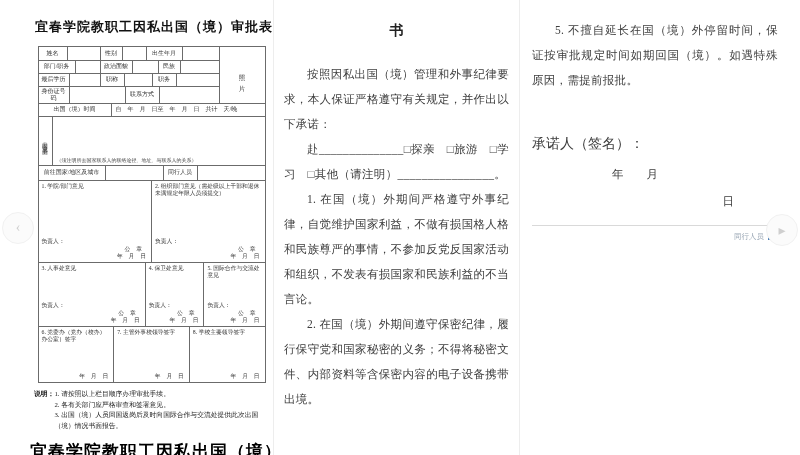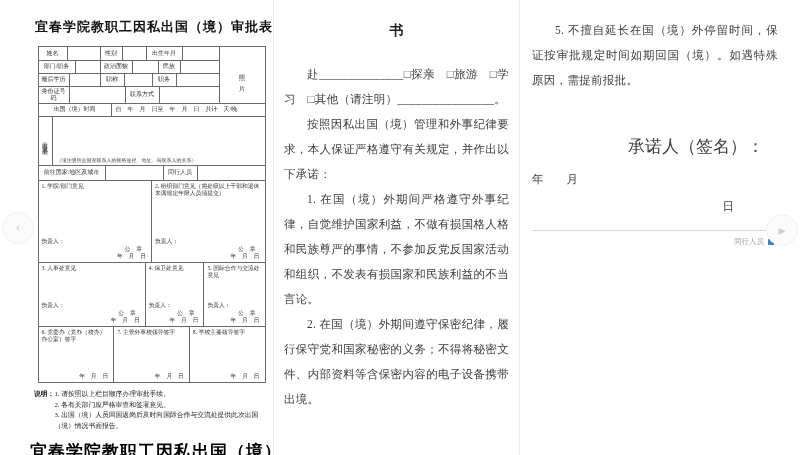--- a/index.html
+++ b/index.html
@@ -86,22 +86,22 @@
   
   .p2-title { margin-top:22px; text-align:center; font-size:14px; font-weight:bold; color:#222; }
   .p2-body { margin-top:22px; }
   .p2-body p, .p3-body p {
     font-size:11.5px; line-height:25px; text-align:justify;
     text-indent:2em; color:#3d3d3d; letter-spacing:0.3px;
   }
 
   
   .p3-body { margin-top:18px; }
-  .p3-signer { margin-top:42px; font-size:17px; text-align:right; padding-right:14px; color:#3d3d3d; }
-  .p3-date1  { margin-top:14px; font-size:11.5px; text-align:left; padding-right:40px; color:#3d3d3d; }
+  .p3-signer { margin-top:42px; font-size:14px; padding-right:14px; color:#3d3d3d; }
+  .p3-date1  { margin-top:14px; font-size:11.5px; text-align:center; padding-right:40px; color:#3d3d3d; }
   .p3-date2  { margin-top:12px; font-size:11.5px; text-align:right; padding-right:44px; color:#3d3d3d; }
   .p3-rule { margin-top:16px; border-top:1px solid #d9d9d9; }
   .p3-end {
     margin-top:6px; text-align:right; font-size:7.5px; color:#9aa7b5;
     display:flex; justify-content:flex-end; align-items:center; gap:4px; padding-right:4px;
   }
   .end-square { width:6px; height:6px; background:#4a7db5; display:inline-block; }
 
   
   .nav-btn {
@@ -237,22 +237,22 @@
       </span>
     </div>
   </div>
 
   <div class="p1-footer-title">宜春学院教职工因私出国（境）承诺</div>
 </div>
 
 <div class="page page-2">
   <div class="p2-title">书</div>
   <div class="p2-body">
+    <p>按照因私出国（境）管理和外事纪律要求，本人保证严格遵守有关规定，并作出以下承诺：</p>
     <p>赴______________□探亲　□旅游　□学习　□其他（请注明）________________。</p>
-    <p>按照因私出国（境）管理和外事纪律要求，本人保证严格遵守有关规定，并作出以下承诺：</p>
     <p>1. 在国（境）外期间严格遵守外事纪律，自觉维护国家利益，不做有损国格人格和民族尊严的事情，不参加反党反国家活动和组织，不发表有损国家和民族利益的不当言论。</p>
     <p>2. 在国（境）外期间遵守保密纪律，履行保守党和国家秘密的义务；不得将秘密文件、内部资料等含保密内容的电子设备携带出境。</p>
 
   </div>
 </div>
 
 <div class="page page-3">
   <div class="p3-body">
     <p>5. 不擅自延长在国（境）外停留时间，保证按审批规定时间如期回国（境）。如遇特殊原因，需提前报批。</p>
   </div>

